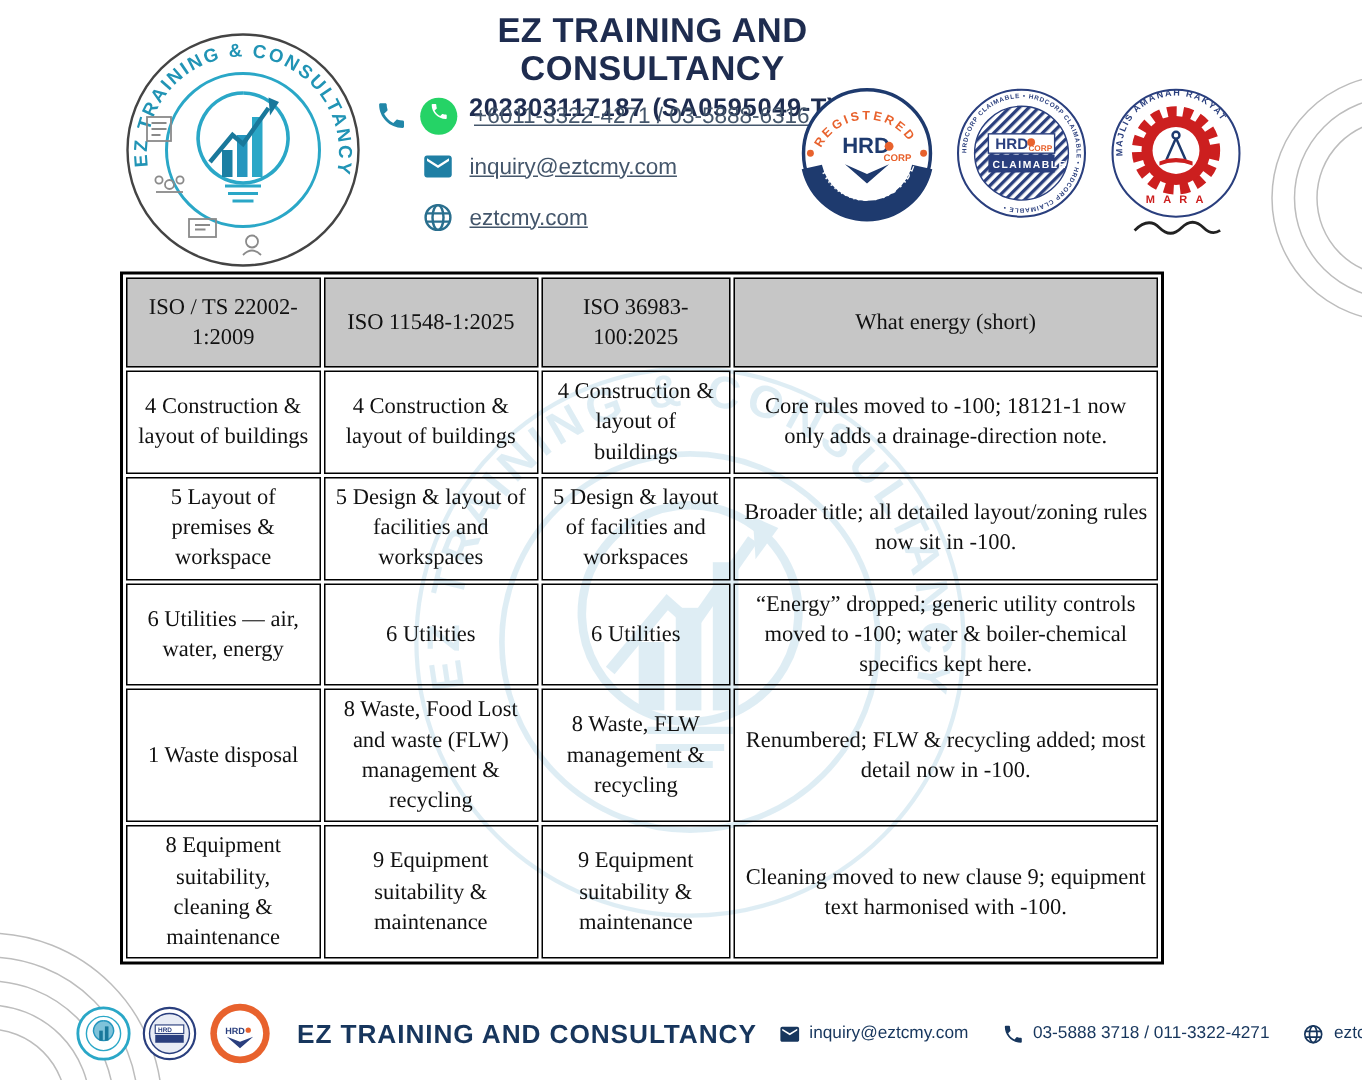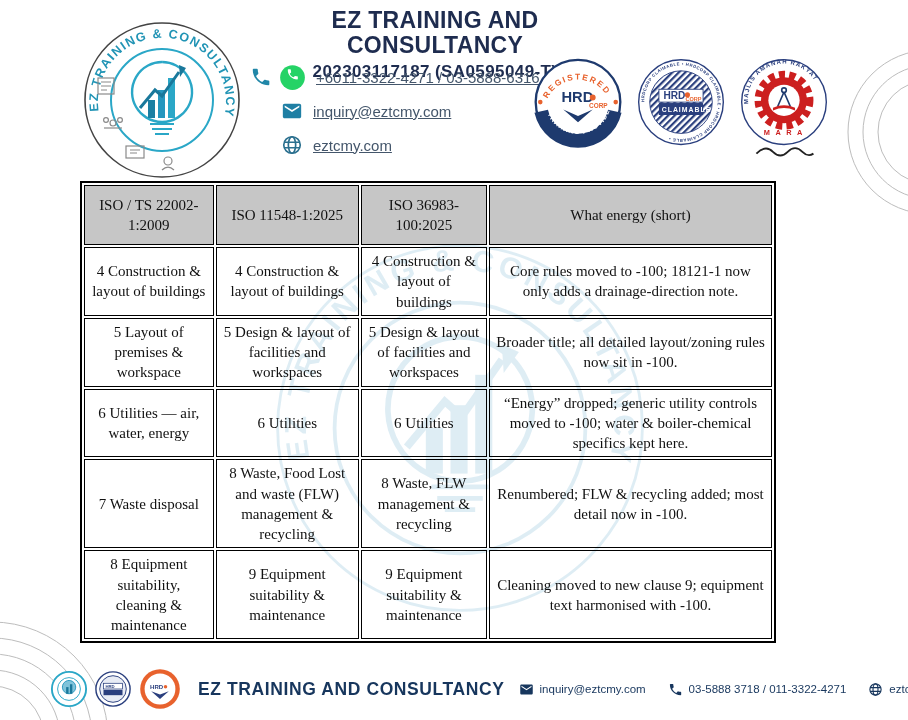--- a/index.html
+++ b/index.html
@@ -241,21 +241,21 @@
       <td>5 Design &amp; layout of facilities and workspaces</td>
       <td>Broader title; all detailed layout/zoning rules now sit in -100.</td>
     </tr>
     <tr style="height:64px">
       <td>6 Utilities — air, water, energy</td>
       <td>6 Utilities</td>
       <td>6 Utilities</td>
       <td>“Energy” dropped; generic utility controls moved to -100; water &amp; boiler-chemical specifics kept here.</td>
     </tr>
     <tr style="height:88px">
-      <td>7 Waste disposal</td>
+      <td>1 Waste disposal</td>
       <td>8 Waste, Food Lost and waste (FLW) management &amp; recycling</td>
       <td>8 Waste, FLW management &amp; recycling</td>
       <td>Renumbered; FLW &amp; recycling added; most detail now in -100.</td>
     </tr>
     <tr style="height:69px">
       <td>8 Equipment suitability, cleaning &amp; maintenance</td>
       <td>9 Equipment suitability &amp; maintenance</td>
       <td>9 Equipment suitability &amp; maintenance</td>
       <td>Cleaning moved to new clause 9; equipment text harmonised with -100.</td>
     </tr>

